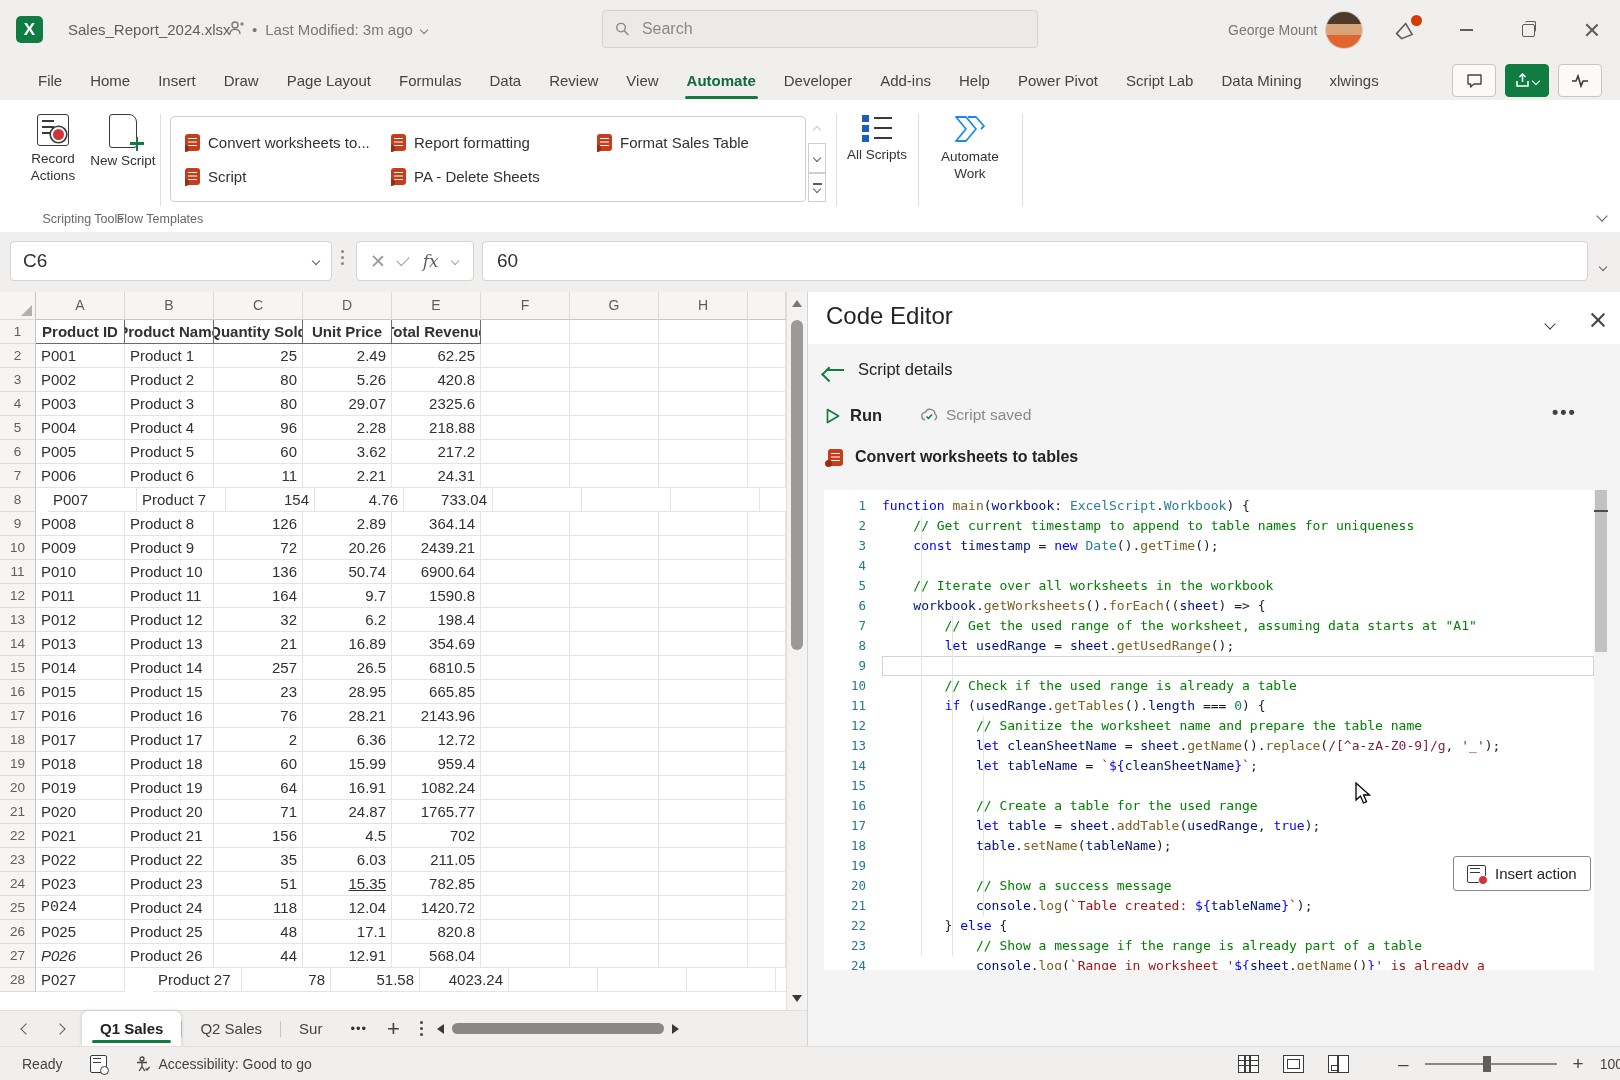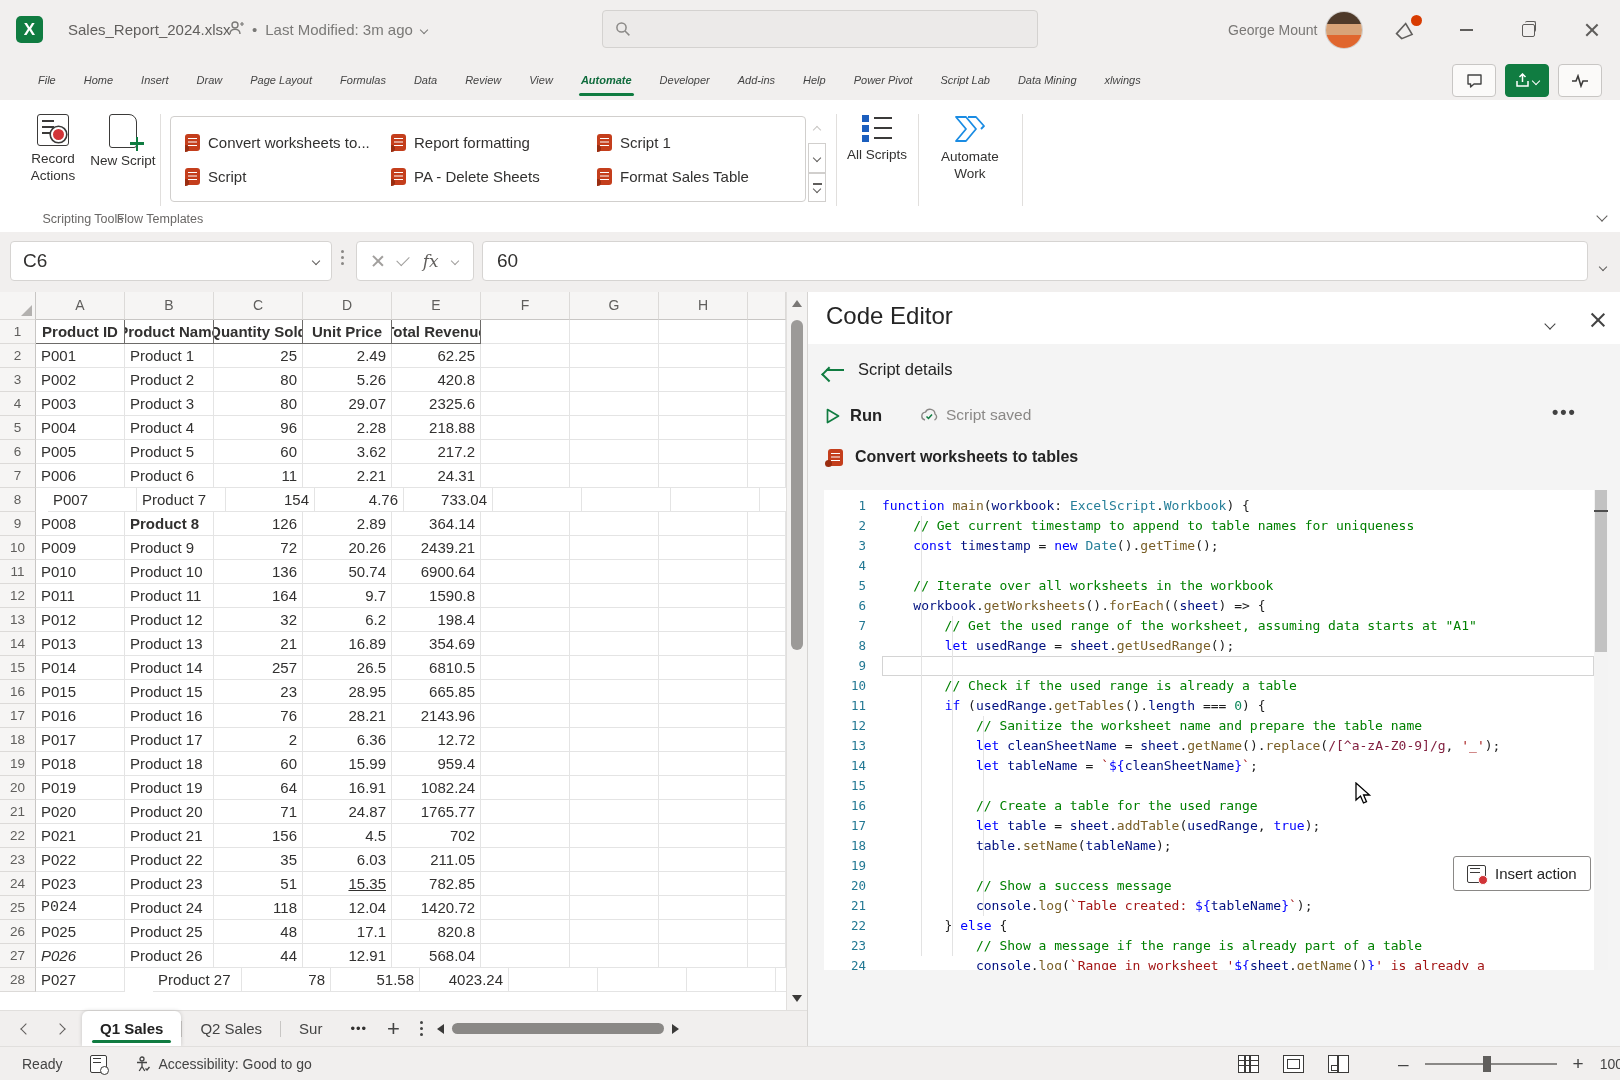--- a/index.html
+++ b/index.html
@@ -25,21 +25,21 @@
   .megaphone .dot{position:absolute;right:-2px;top:-3px;width:11px;height:11px;border-radius:50%;background:#d83b01;}
   .winbtn{position:absolute;top:14px;width:40px;height:32px;display:flex;align-items:center;justify-content:center;color:#484644;}
   .minimize-bar{width:13px;height:2px;background:#5f5d5b;}
   .restore-box{width:11px;height:11px;border:1.4px solid #5f5d5b;border-radius:2px;position:relative;}
   .restore-box::before{content:"";position:absolute;left:2px;top:-4px;width:10px;height:10px;border:1.4px solid #5f5d5b;border-left:none;border-bottom:none;border-radius:2px;}
   .close-x{position:relative;width:14px;height:14px;}
   .close-x::before,.close-x::after{content:"";position:absolute;left:6px;top:-1px;width:1.6px;height:16px;background:#5f5d5b;}
   .close-x::before{transform:rotate(45deg);} .close-x::after{transform:rotate(-45deg);}
   
   .menubar{position:absolute;left:0;top:60px;width:1620px;height:40px;background:#f1efee;display:flex;align-items:center;padding-left:24px;box-sizing:border-box;}
-  .menu-tab{font-size:11px;color:#444;padding:8px 14px;white-space:nowrap;cursor:default;position:relative;font-style:italic;}
+  .menu-tab{font-size:15px;color:#444;padding:8px 14px;white-space:nowrap;cursor:default;position:relative;}
   .menu-tab.active{color:#0f6b3c;font-weight:bold;}
   .menu-tab.active::after{content:"";position:absolute;left:12px;right:12px;bottom:-2px;height:3px;background:#107c41;border-radius:2px;}
   .mb-buttons{position:absolute;right:18px;top:64px;display:flex;gap:9px;}
   .mb-btn{width:42px;height:31px;border:1px solid #c8c6c4;border-radius:4px;background:#fbfaf9;display:flex;align-items:center;justify-content:center;gap:3px;}
   .mb-btn.green{background:#107c41;border-color:#107c41;color:#fff;}
   
   .ribbon{position:absolute;left:0;top:100px;width:1620px;height:132px;background:#fff;border-bottom:1px solid #dddbd9;}
   .rsep{position:absolute;top:14px;width:1px;height:92px;background:#e1dfdd;}
   .rgroup-label{position:absolute;bottom:6px;font-size:12.5px;color:#696765;width:100%;text-align:center;}
   .bigbtn{position:absolute;top:14px;display:flex;flex-direction:column;align-items:center;gap:5px;width:70px;}
@@ -190,20 +190,21 @@
     <div class="lastmod">
       <span>•</span>
       <span>Last Modified: 3m ago</span>
       <span class="chev down sm"></span>
     </div>
     <div class="searchbox">
       <svg width="16" height="16" viewBox="0 0 16 16">
         <circle cx="6.5" cy="6.5" r="4.6" fill="none" stroke="#8b8987" stroke-width="1.5"></circle>
         <line x1="10" y1="10" x2="14.4" y2="14.4" stroke="#8b8987" stroke-width="1.5"></line>
       </svg>
+      <input type="text" placeholder="Search" style="">
     </div>
     <div class="username">George Mount</div>
     <div class="avatar"></div>
     <div class="megaphone">
       <svg width="26" height="24" viewBox="0 0 26 24">
         <path d="M4 14 L15 6 L19 18 L8 20 Z M4 14 L8 20" fill="none" stroke="#605e5c" stroke-width="1.6" transform="rotate(-12 12 12)"></path>
       </svg>
       <i class="dot"></i>
     </div>
     <div class="winbtn" style="left:1446px">
@@ -281,24 +282,20 @@
         <div class="gal-item">
           <i class="scroll-ico"></i>
           <span>Report formatting</span>
         </div>
         <div class="gal-item">
           <i class="scroll-ico"></i>
           <span>PA - Delete Sheets</span>
         </div>
         <div class="gal-item">
           <i class="scroll-ico"></i>
-          <span>Script 1</span>
-        </div>
-        <div class="gal-item">
-          <i class="scroll-ico"></i>
           <span>Format Sales Table</span>
         </div>
       </div>
     <div class="gal-scroll">
       <div class="gal-sb" style="border:none;color:#c8c6c4">
           <span class="chev up sm"></span>
         </div>
       <div class="gal-sb" style="color:#605e5c">
           <span class="chev down sm"></span>
         </div>
@@ -463,21 +460,21 @@
             <div class="g-cell num" style="width: 89px;">4.76</div>
             <div class="g-cell num" style="width: 89px;">733.04</div>
             <div class="g-cell" style="width: 89px;"></div>
             <div class="g-cell" style="width: 89px;"></div>
             <div class="g-cell" style="width: 89px;"></div>
             <div class="g-cell" style="width: 38px;"></div>
           </div>
           <div class="g-row">
             <div class="g-cell g-rowhdr" style="width: 36px;">9</div>
             <div class="g-cell txt" style="width: 89px;">P008</div>
-            <div class="g-cell txt" style="width: 89px; font-weight: bold;">Product 8</div>
+            <div class="g-cell txt" style="width: 89px;">Product 8</div>
             <div class="g-cell num" style="width: 89px;">126</div>
             <div class="g-cell num" style="width: 89px;">2.89</div>
             <div class="g-cell num" style="width: 89px;">364.14</div>
             <div class="g-cell" style="width: 89px;"></div>
             <div class="g-cell" style="width: 89px;"></div>
             <div class="g-cell" style="width: 89px;"></div>
             <div class="g-cell" style="width: 38px;"></div>
           </div>
           <div class="g-row">
             <div class="g-cell g-rowhdr" style="width: 36px;">10</div>

